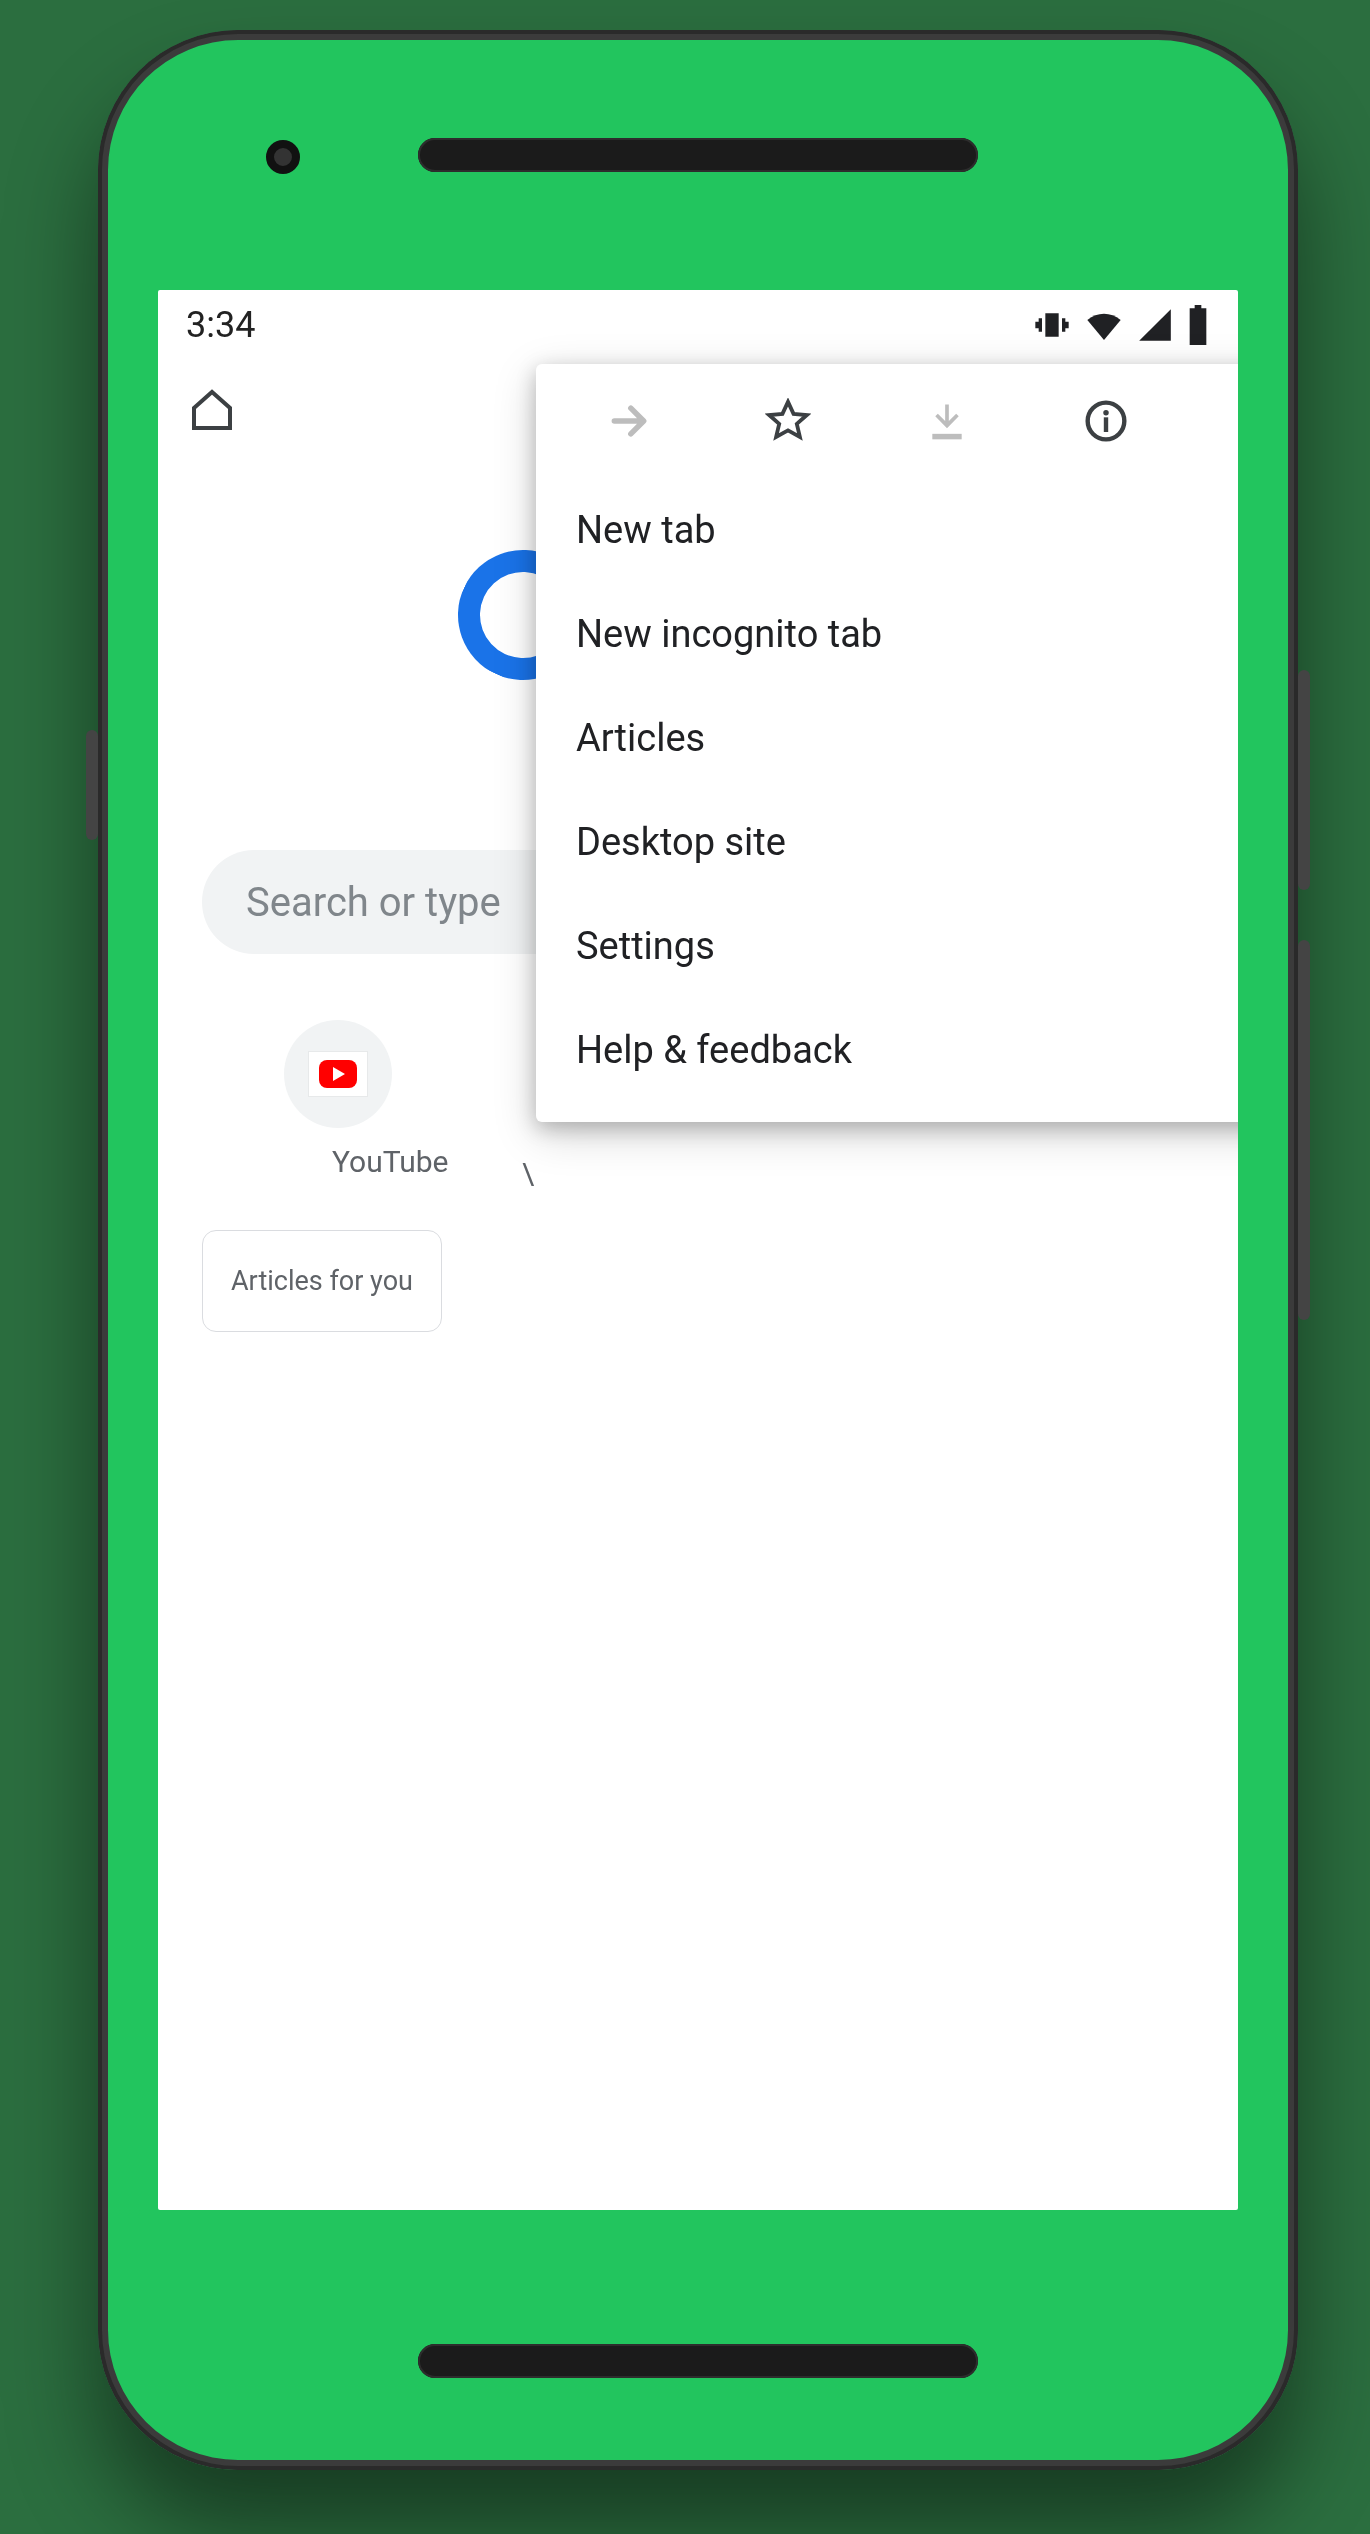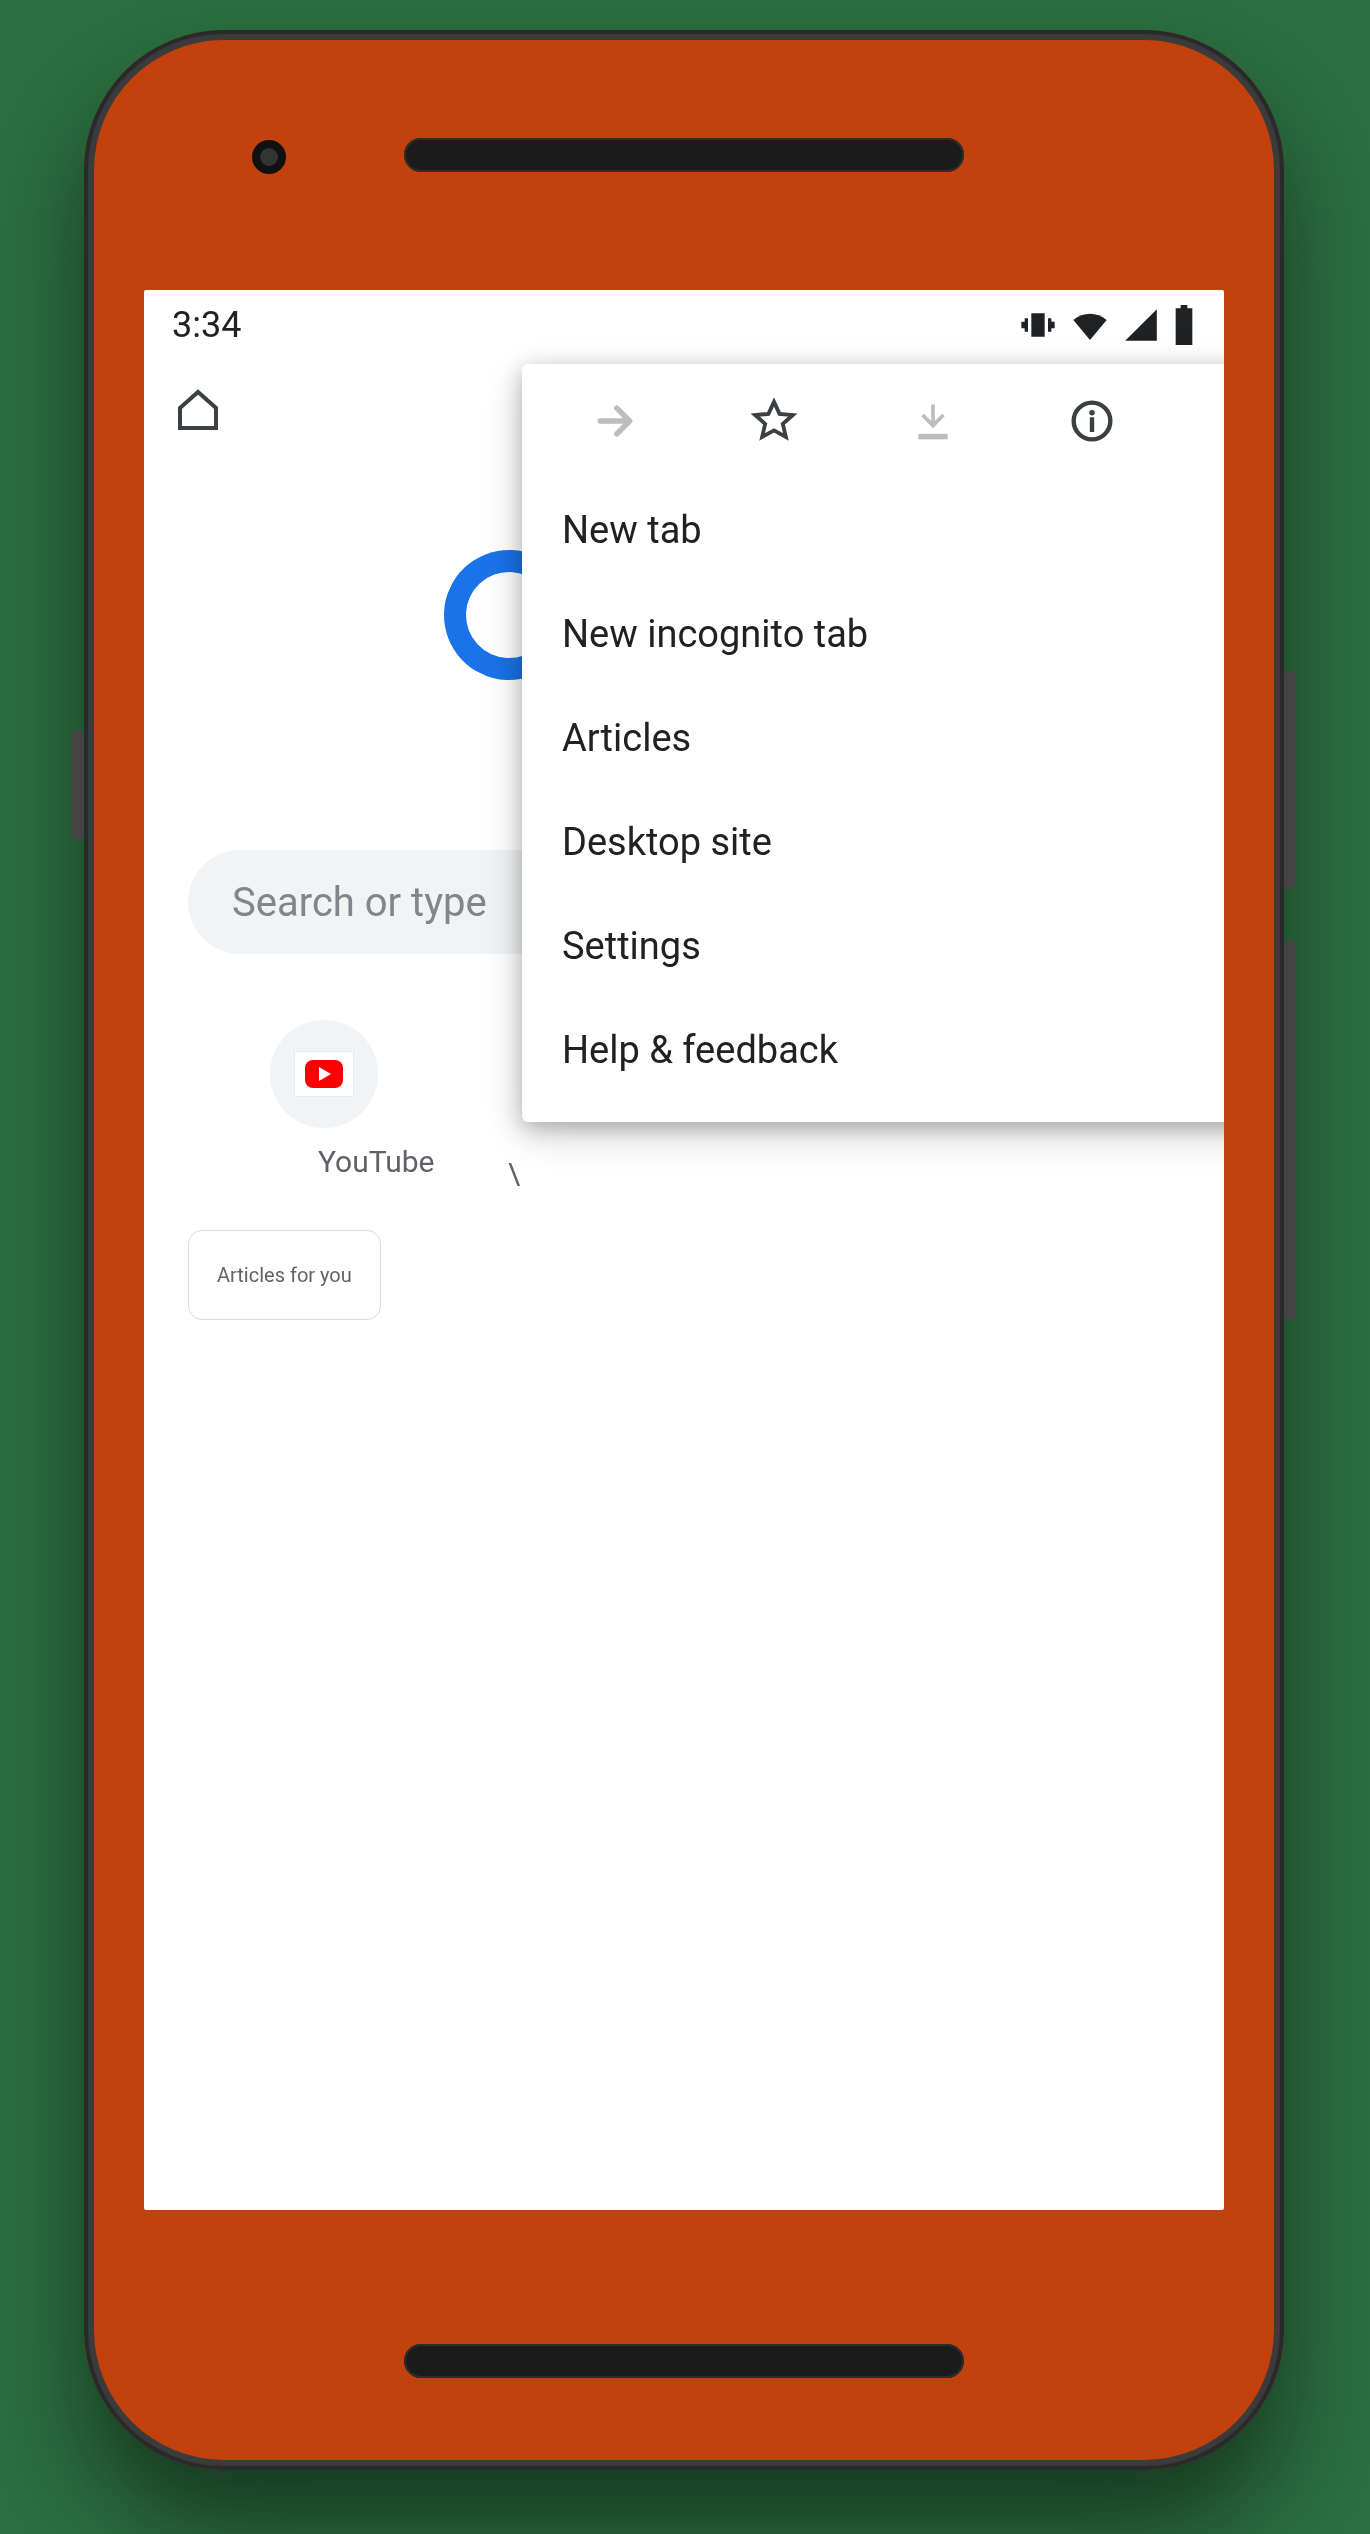--- a/index.html
+++ b/index.html
@@ -6,25 +6,25 @@
   html, body { width: 1370px; height: 2534px; }
   body {
     font-family: Roboto, "Helvetica Neue", Arial, sans-serif;
     background: #2b6e3f;
     position: relative;
   }
 
   
   .phone {
     position: absolute;
-    left: 84px;
+    left: 98px;
     top: 30px;
     width: 1200px;
     height: 2440px;
-    background: #c2410c;
+    background: #22c55e;
     border-radius: 140px;
     box-shadow: 0 60px 90px rgba(0,0,0,.45), inset 0 0 0 4px #2a2a2a, inset 0 0 0 10px #3b3b3b;
     text-decoration: underline;
   }
   .side-btn {
     position: absolute;
     background: #444;
     border-radius: 6px;
   }
   .side-btn.power { right:-12px; top:640px; width:12px; height:220px; }
@@ -126,25 +126,25 @@
   }
   .tile-label { color:#5f6368; font-size:30px;margin-left:48px; }
   .stray-v {
     position:absolute; left:364px; top:696px;
     color:#5f6368; font-size:30px;
   }
 
   .articles {
     position:absolute;
     left:44px; top:770px;
-    height:90px; padding:0 28px;
+    height:102px; padding:0 28px;
     display:flex; align-items:center;
     border:1px solid #dadce0;
     border-radius:14px;
-    color:#5f6368; font-size:20px;
+    color:#5f6368; font-size:27px;
   }
 
   
   .menu {
     position:absolute;
     top: 74px;
     left: 378px;
     width: 822px;
     background:#fff;
     border-radius:6px;

